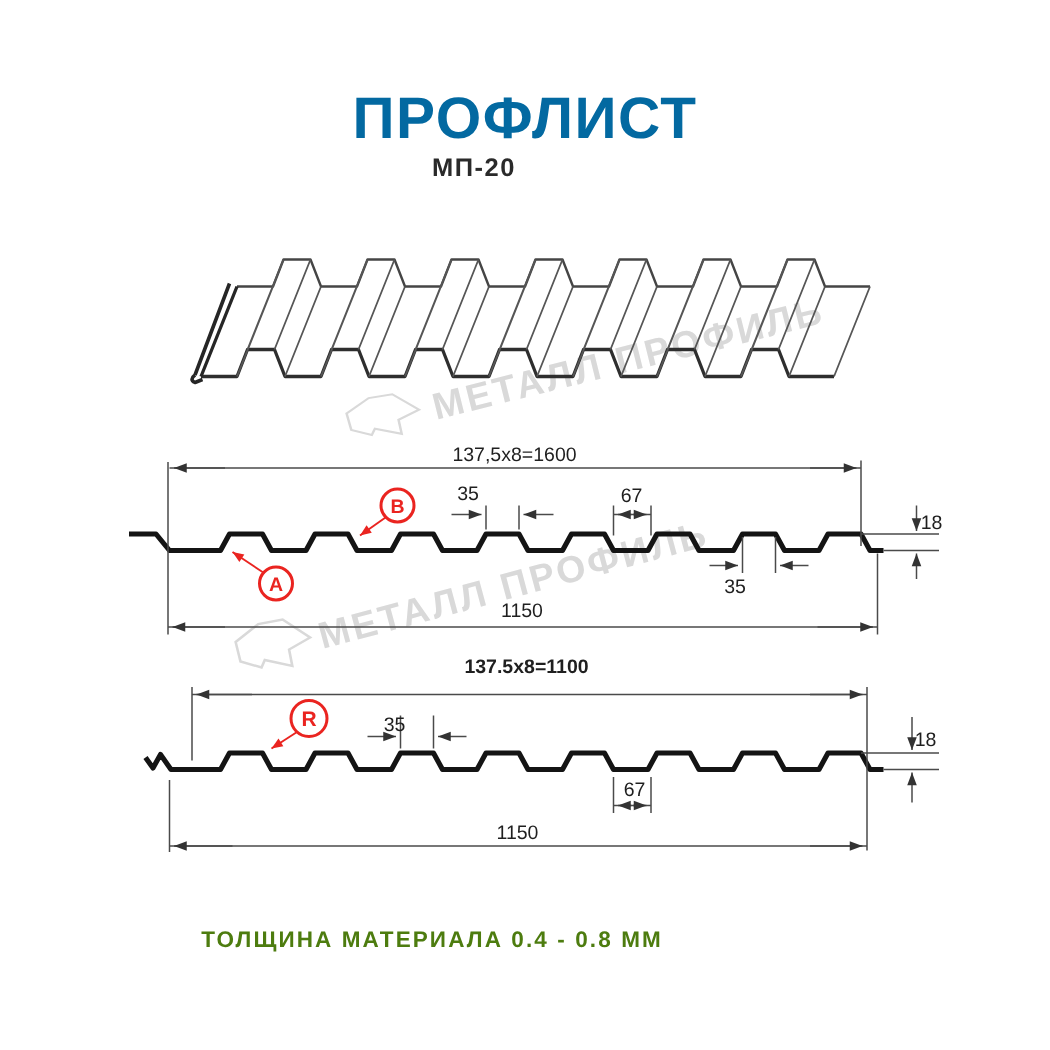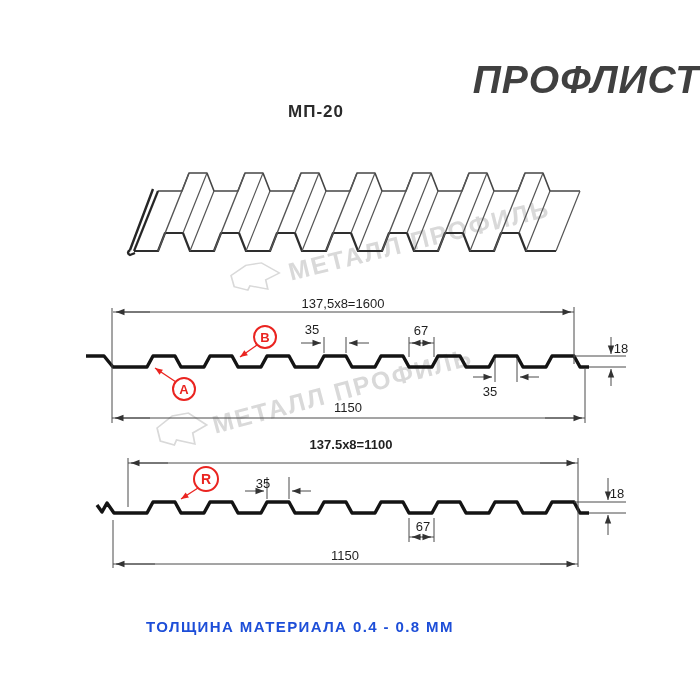--- a/index.html
+++ b/index.html
@@ -1,23 +1,23 @@
 <!DOCTYPE html>
 <html><head>
 <meta charset="utf-8">
 <style>
   html,body{margin:0;padding:0;background:#fff;}
   .canvas{position:relative;width:700px;height:700px;background:#ffffff;overflow:hidden;
           font-family:"Liberation Sans",sans-serif;}
-  .page-title{position:absolute;left:0;top:58px;width:700px;text-align:right;
-              font-size:39px;font-weight:bold;letter-spacing:1px;color:#404040;z-index:5;font-style:italic;}
+  .page-title{position:absolute;left:0;top:58px;width:700px;text-align:center;
+              font-size:39px;font-weight:bold;letter-spacing:1px;color:#0369a1;z-index:5;}
   .page-subtitle{position:absolute;left:0;top:102px;width:632px;text-align:center;
               font-size:17px;font-weight:bold;letter-spacing:1px;color:#2a2a2a;z-index:5;}
-  .footer-note{position:absolute;left:12px;top:618px;width:576px;text-align:center;
-              font-size:15px;font-weight:bold;letter-spacing:1.4px;color:#1d4ed8;z-index:5;}
+  .footer-note{position:absolute;left:0;top:618px;width:576px;text-align:center;
+              font-size:15px;font-weight:bold;letter-spacing:1.4px;color:#4d7c0f;z-index:5;}
   .wm{position:absolute;color:#d9d9d9;font-weight:bold;font-size:25px;letter-spacing:2px;
       white-space:nowrap;transform-origin:0 50%;z-index:1;}
   .wm1{left:289px;top:258px;transform:rotate(-14deg);}
   .wm2{left:213px;top:411px;transform:rotate(-15deg);}
   svg.lineart{position:absolute;left:0;top:0;z-index:2;}
   .dim{position:absolute;font-size:13px;color:#1f1f1f;white-space:nowrap;
        transform:translate(-50%,-50%);z-index:3;}
   .circle-label{position:absolute;border:2px solid #ea2420;border-radius:50%;color:#ea2420;
        font-weight:bold;display:flex;align-items:center;justify-content:center;
        background:transparent;z-index:4;}

